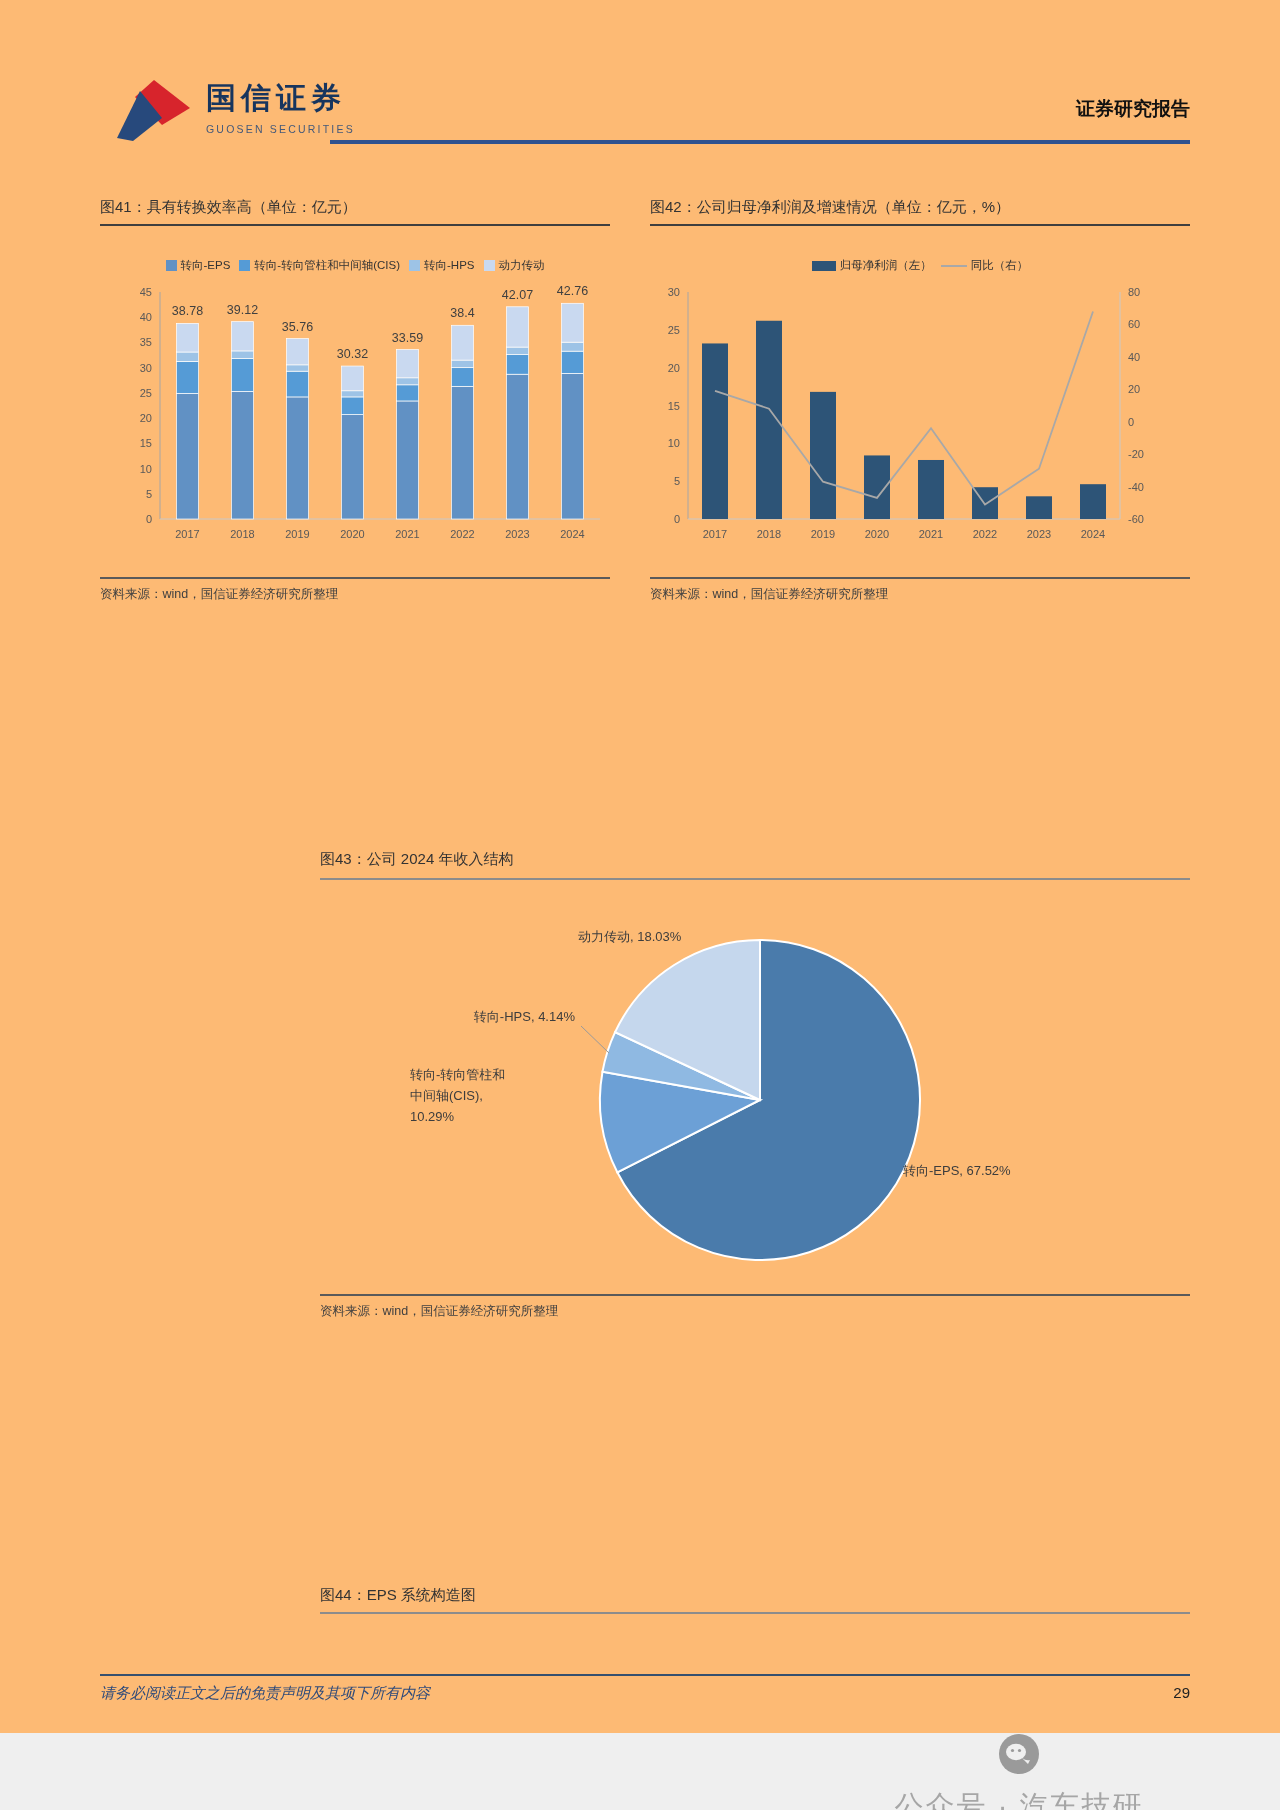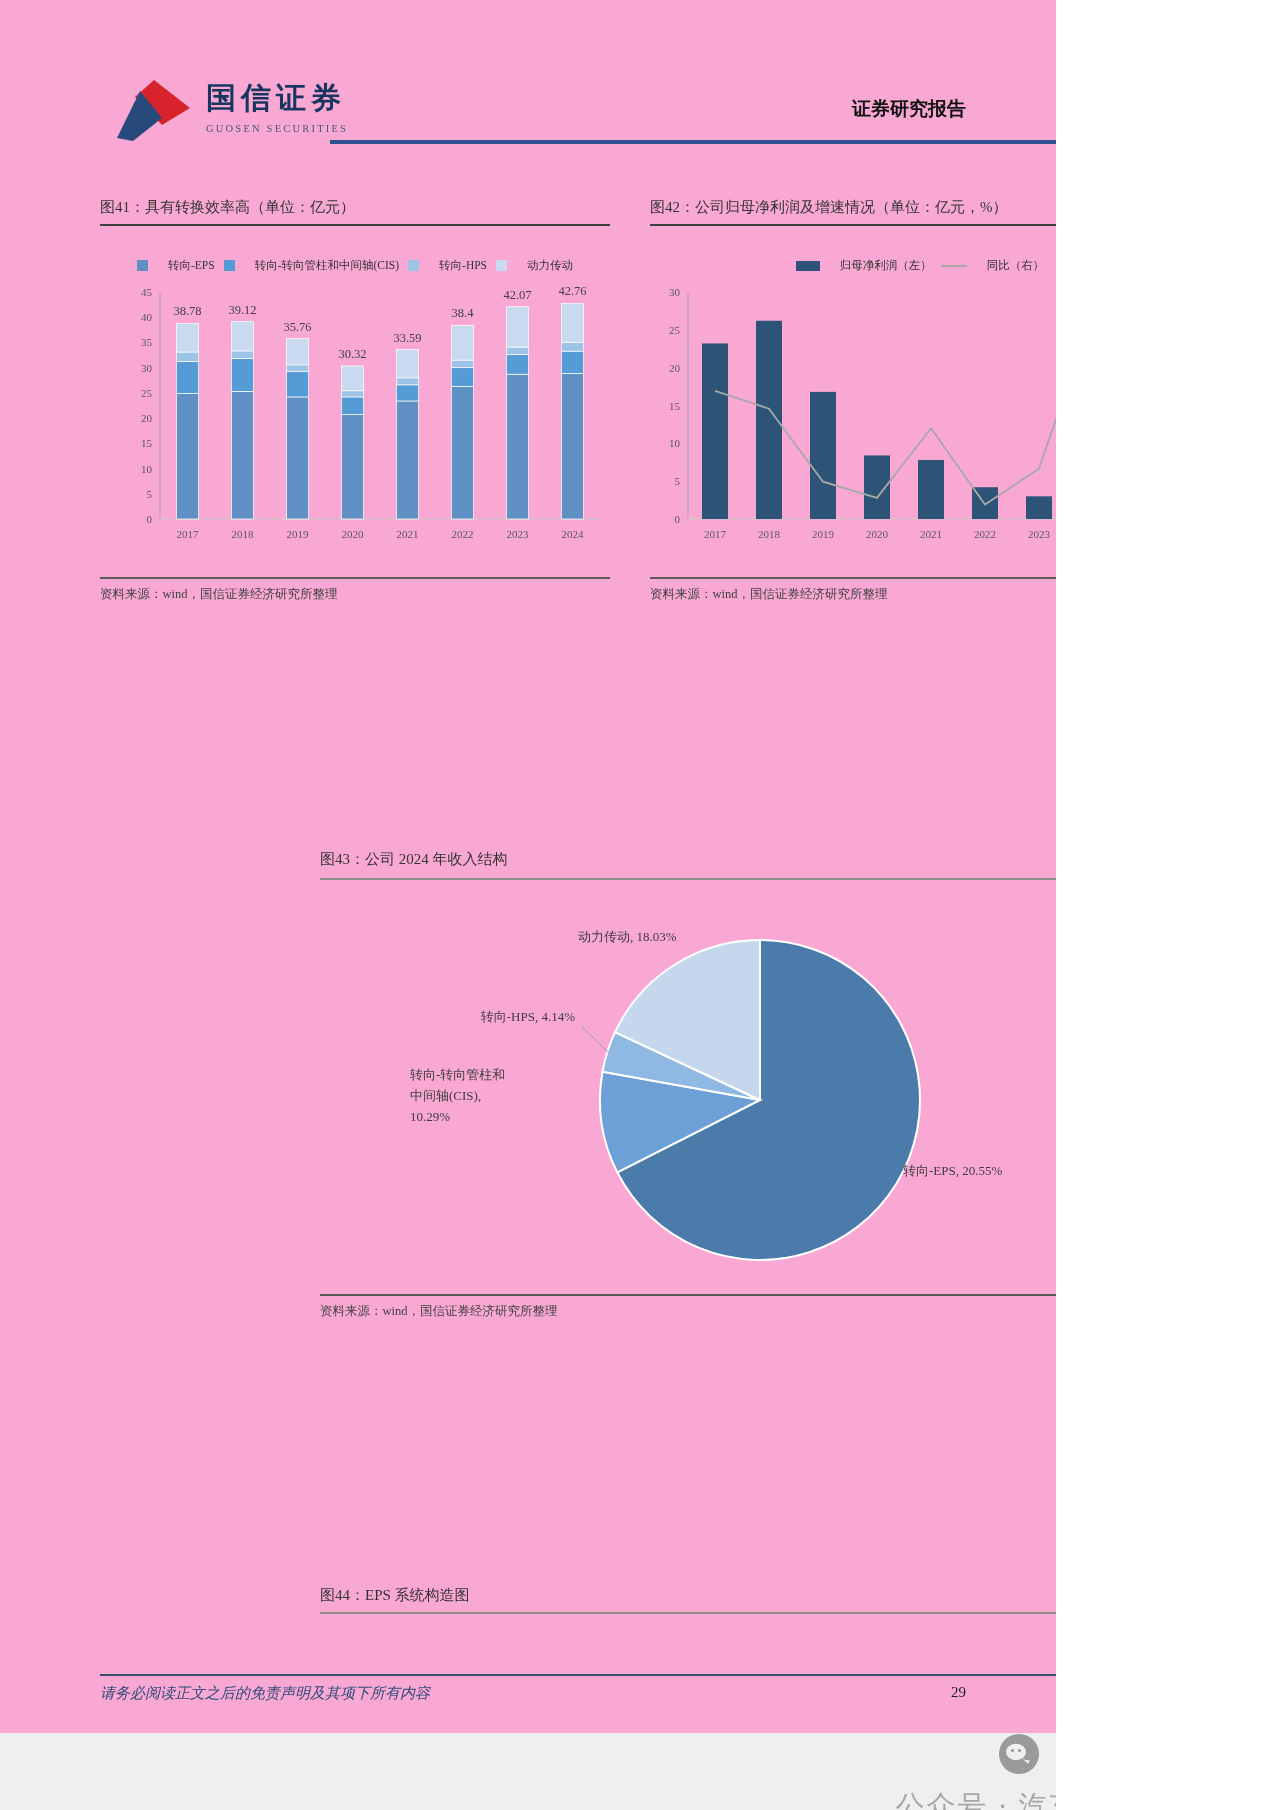--- a/index.html
+++ b/index.html
@@ -1,31 +1,31 @@
 <!DOCTYPE html>
 <html><head>
 <meta charset="utf-8">
 <style>
   html,body{margin:0;padding:0;background:#fff;}
-  .page{position:relative;width:1056px;height:1810px;background:#f9a8d4;overflow:hidden;
-        font-family:Liberation Serif, serif;color:#1a1a1a;}
+  .page{position:relative;width:1280px;height:1810px;background:#fdba74;overflow:hidden;
+        font-family:Liberation Sans, sans-serif;color:#1a1a1a;}
   .abs{position:absolute;}
   
   .brand-cn{font-size:30px;font-weight:bold;color:#17355E;letter-spacing:5px;}
   .brand-en{font-size:10.5px;color:#44597A;letter-spacing:2.2px;margin-top:4px;text-align:right;}
   .report-type{font-size:19px;font-weight:bold;color:#111;}
   .head-rule{height:4px;background:#2F528F;}
   
   .fig-title{font-size:15px;color:#333;}
   .rule-dark{height:2px;background:#3F3F3F;}
   .rule-mid{height:1.5px;background:#5A5A5A;}
   .rule-gray{height:1.5px;background:#8C8C8C;}
   .source{font-size:12.5px;color:#404040;}
   .legend{display:flex;justify-content:center;align-items:center;gap:9px;font-size:11.5px;color:#333;white-space:nowrap;}
-  .legend .item{display:flex;align-items:center;gap:20px;}
+  .legend .item{display:flex;align-items:center;gap:4px;}
   .sw{width:11px;height:11px;display:inline-block;}
   .lsw{width:26px;height:2px;display:inline-block;}
   svg{font-family:inherit;display:block;}
   
   .para{font-size:20px;line-height:30px;text-align:justify;color:#141414;}
   .para b{font-weight:bold;}
   .pie-label{position:absolute;font-size:13px;color:#3D3D3D;line-height:18px;}
   
   .foot-rule{height:1.5px;background:#37506E;}
   .disclaimer{font-size:15px;font-style:italic;color:#2E4A7A;}
@@ -207,21 +207,21 @@
           <path d="M445,212 L287.5,183.7 A160,160 0 0 1 300.1,144.2 Z" fill="#8FB9E2" stroke="#ffffff" stroke-width="2"></path>
           <path d="M445,212 L300.1,144.2 A160,160 0 0 1 445.0,52.0 Z" fill="#C5D7ED" stroke="#ffffff" stroke-width="2"></path>
           <line x1="294" y1="165" x2="266" y2="138" stroke="#9A9A9A" stroke-width="1"></line>
         </svg>
       </div>
     <div class="pie-label" style="left:263px;top:40px;">动力传动, 18.03%</div>
     <div class="pie-label" style="left:100px;top:120px;width:160px;text-align:right;">转向-HPS, 4.14%</div>
     <div class="pie-label" style="left:95px;top:176px;width:180px;white-space:pre-line;line-height:21px;">转向-转向管柱和
 中间轴(CIS),
 10.29%</div>
-    <div class="pie-label" style="left:588px;top:274px;">转向-EPS, 20.55%</div>
+    <div class="pie-label" style="left:588px;top:274px;">转向-EPS, 67.52%</div>
   </div>
 
   <div class="abs rule-mid" style="left:320px;top:1294px;width:870px;"></div>
   <div class="abs source" style="left:320px;top:1303px;">资料来源：wind，国信证券经济研究所整理</div>
 
 
   <div class="abs fig-title" style="left:320px;top:1586px;">图44：EPS 系统构造图</div>
   <div class="abs rule-gray" style="left:320px;top:1612px;width:870px;"></div>
 
   <div class="abs foot-rule" style="left:100px;top:1674px;width:1090px;"></div>

